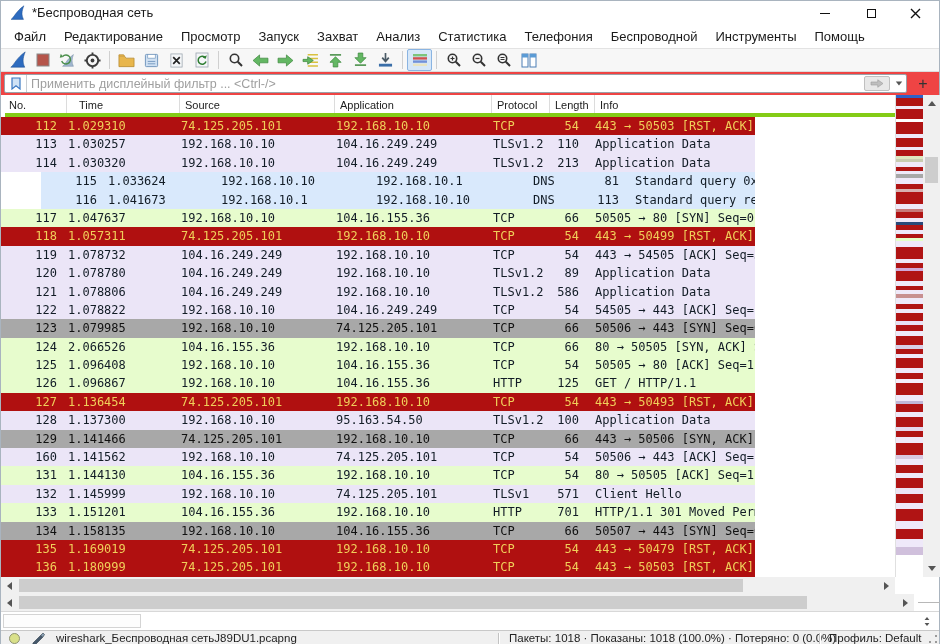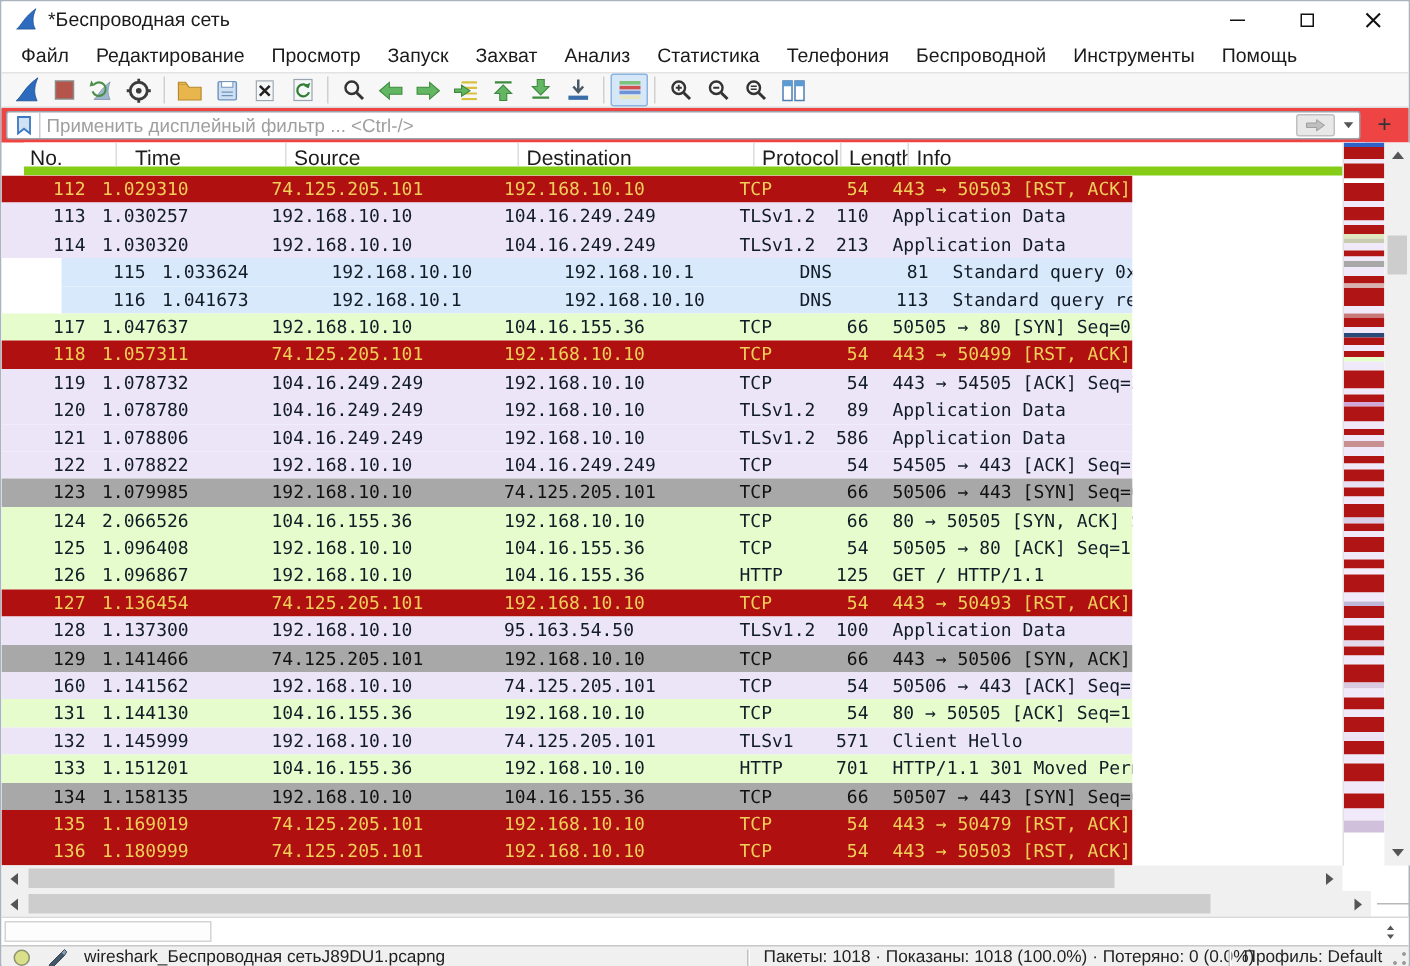--- a/index.html
+++ b/index.html
@@ -41,22 +41,22 @@
     padding: 0 4px; font-family: "Liberation Sans", sans-serif; background: transparent; }
   .filterfield input::placeholder { color: #9f9f9f; }
   .fapply { width: 26px; height: 15px; background: #e8e8e8; border: 1px solid #c0c0c0; border-radius: 2px;
     display: flex; align-items: center; justify-content: center; margin-right: 2px; flex: none; }
   .fcaret { width: 14px; height: 17px; display: flex; align-items: center; justify-content: center; flex: none; }
   .fplus { position: absolute; right: 6px; top: 2px; width: 20px; height: 19px; display: flex;
     align-items: center; justify-content: center; font-size: 16px; color: #333; }
 
   
   .grid7 { display: grid; grid-template-columns: 62px 113px 155px 157px 58px 45px 1fr; }
-  .phead { position: absolute; top: 94px; left: 15px; width: 894px; height: 22px; background: #fff;
-    border-bottom: 6px solid #84cc16; font-size: 14px; color: #1c1c1c; }
+  .phead { position: absolute; top: 94px; left: 4px; width: 894px; height: 22px; background: #fff;
+    border-bottom: 4px solid #84cc16; font-size: 11px; color: #1c1c1c; }
   .phead .hcell { line-height: 21px; padding-left: 5px; border-right: 1px solid #dcdcdc;
     overflow: hidden; white-space: nowrap; }
   .phead .h-no { padding-left: 4px; } .phead .h-time { padding-left: 12px; }
   .rows { position: absolute; top: 116px; left: 0; width: 754px; height: 460px; overflow: hidden; background: #fff; }
   .prow { height: 18.4px; font-family: "DejaVu Sans Mono", monospace; font-size: 12px;
     line-height: 18.4px; white-space: pre; }
   .prow .cell { overflow: hidden; }
   .c-no { text-align: right; padding-right: 6px; }
   .c-time, .c-src, .c-dst, .c-proto { padding-left: 5px; }
   .c-len { text-align: right; padding-right: 12px; }
@@ -305,21 +305,21 @@
         <div class="tri-down" style="transform:scale(0.8)"></div>
       </div>
     </div>
     <div class="fplus">+</div>
   </div>
 
   <div class="phead grid7">
     <div class="hcell h-no">No.</div>
     <div class="hcell h-time">Time</div>
     <div class="hcell">Source</div>
-    <div class="hcell">Destination</div>
+    <div class="hcell">Application</div>
     <div class="hcell">Protocol</div>
     <div class="hcell">Length</div>
     <div class="hcell">Info</div>
   </div>
 
   <div class="rows" id="rows">
       <div class="prow grid7 style-bad"><div class="cell c-no">112</div><div class="cell c-time">1.029310</div><div class="cell c-src">74.125.205.101</div><div class="cell c-dst">192.168.10.10</div><div class="cell c-proto">TCP</div><div class="cell c-len">54</div><div class="cell c-info">443 → 50503 [RST, ACK] Seq=5649 Ack=518 Win=0 Len=0</div></div>
       <div class="prow grid7 style-tls"><div class="cell c-no">113</div><div class="cell c-time">1.030257</div><div class="cell c-src">192.168.10.10</div><div class="cell c-dst">104.16.249.249</div><div class="cell c-proto">TLSv1.2</div><div class="cell c-len">110</div><div class="cell c-info">Application Data</div></div>
       <div class="prow grid7 style-tls"><div class="cell c-no">114</div><div class="cell c-time">1.030320</div><div class="cell c-src">192.168.10.10</div><div class="cell c-dst">104.16.249.249</div><div class="cell c-proto">TLSv1.2</div><div class="cell c-len">213</div><div class="cell c-info">Application Data</div></div>
       <div class="prow grid7 style-dns"><div class="cell c-no">115</div><div class="cell c-time">1.033624</div><div class="cell c-src">192.168.10.10</div><div class="cell c-dst">192.168.10.1</div><div class="cell c-proto">DNS</div><div class="cell c-len">81</div><div class="cell c-info">Standard query 0x3b69 A whatismyipaddress.com</div></div>

